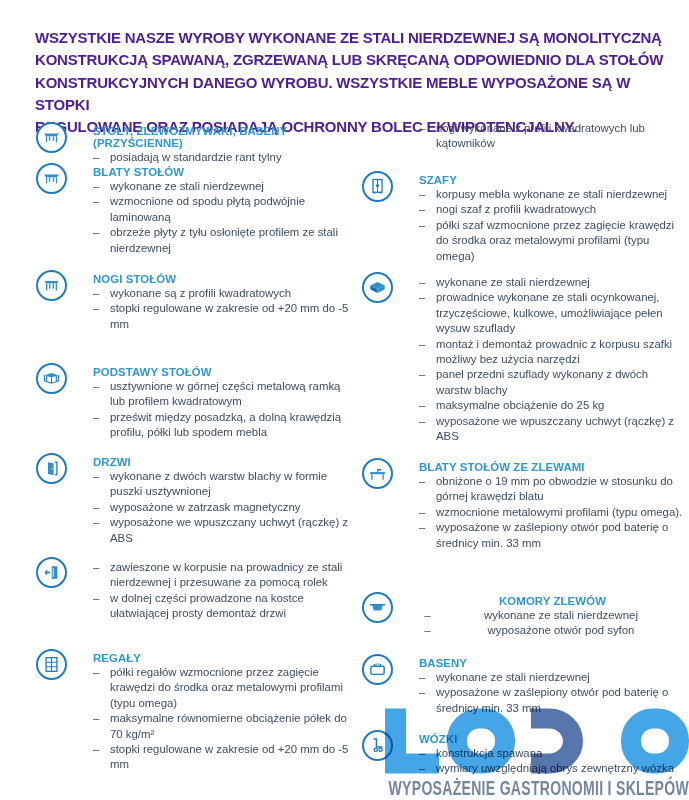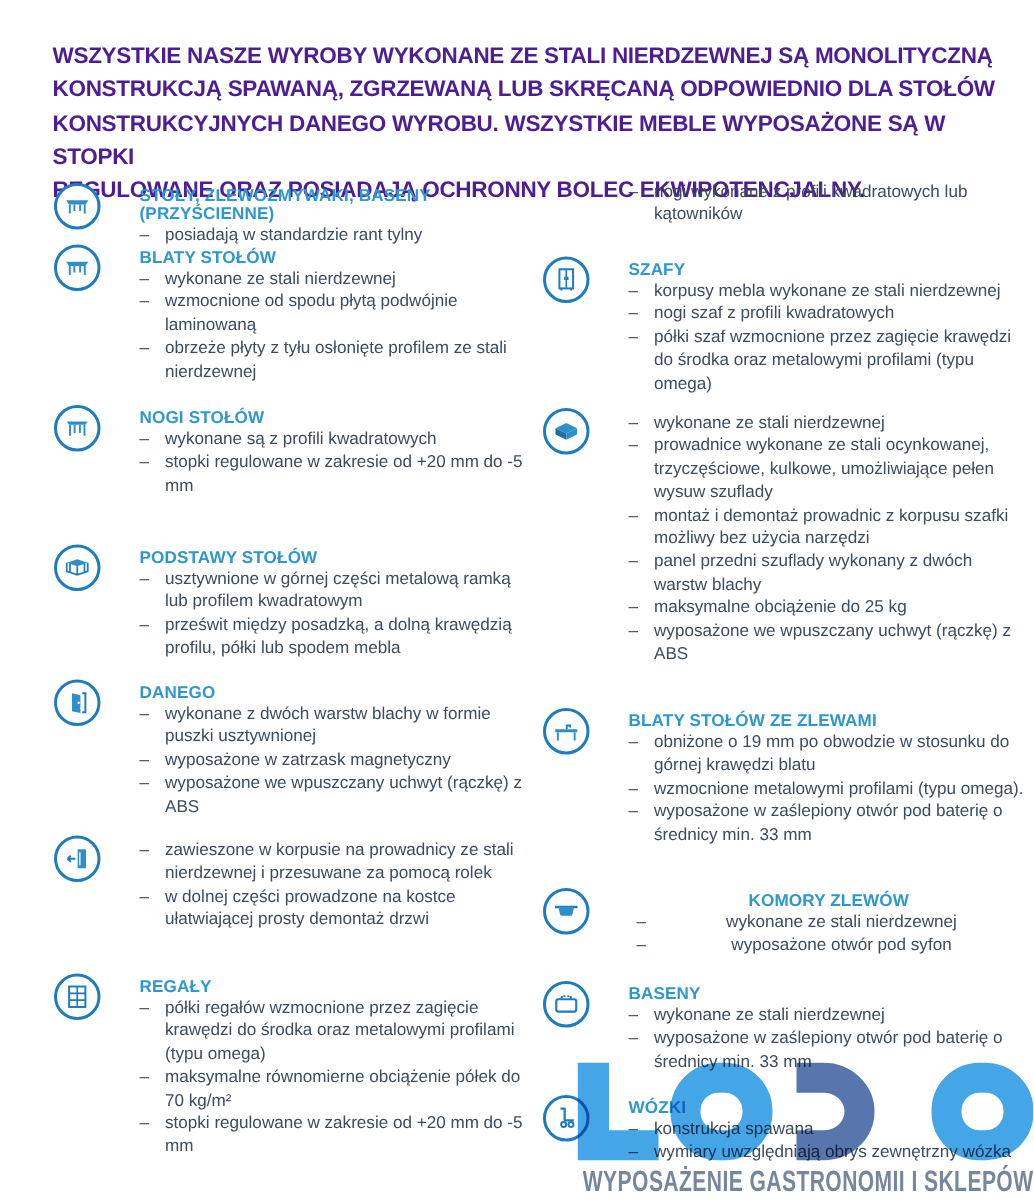--- a/index.html
+++ b/index.html
@@ -155,21 +155,21 @@
     </section>
       <section class="section" style="top: 453px;">
       <span class="icon-circle">
           <svg viewBox="0 0 24 24" width="21" height="21">
             <path d="M15.8 4.8h2.4v14.4h-2.4" stroke="#1E7CBE" stroke-width="1.5" fill="none"></path>
             <path d="M8 4.8l6.4 1.4v13.6L8 18.4Z" fill="#2E8FCB"></path>
             <circle cx="13.1" cy="12" r="0.9" fill="#ffffff"></circle>
           </svg>
         </span>
       <div class="content">
-        <h3 class="title">DANEGO</h3>
+        <h3 class="title">DRZWI</h3>
         <ul class="items">
             <li>
               <span class="dash">–</span>
               <span class="itxt">wykonane z dwóch warstw blachy w formie puszki usztywnionej</span>
             </li>
             <li>
               <span class="dash">–</span>
               <span class="itxt">wyposażone w zatrzask magnetyczny</span>
             </li>
             <li>
@@ -296,21 +296,21 @@
               <span class="dash">–</span>
               <span class="itxt">maksymalne obciążenie do 25 kg</span>
             </li>
             <li>
               <span class="dash">–</span>
               <span class="itxt">wyposażone we wpuszczany uchwyt (rączkę) z ABS</span>
             </li>
           </ul>
       </div>
     </section>
-      <section class="section" style="top: 472px;">
+      <section class="section" style="top: 458px;">
       <span class="icon-circle">
           <svg viewBox="0 0 24 24" width="21" height="21">
             <path d="M3.6 10.4h16.8v2.4H3.6Z" fill="#2E8FCB"></path>
             <path d="M12.4 10.4V7.6h2.6v1.6" stroke="#1E7CBE" stroke-width="1.4" fill="none"></path>
             <path d="M5.6 12.8v6.2M18.4 12.8v6.2" stroke="#2E8FCB" stroke-width="1.5" fill="none"></path>
           </svg>
         </span>
       <div class="content">
         <h3 class="title">BLATY STOŁÓW ZE ZLEWAMI</h3>
         <ul class="items">

